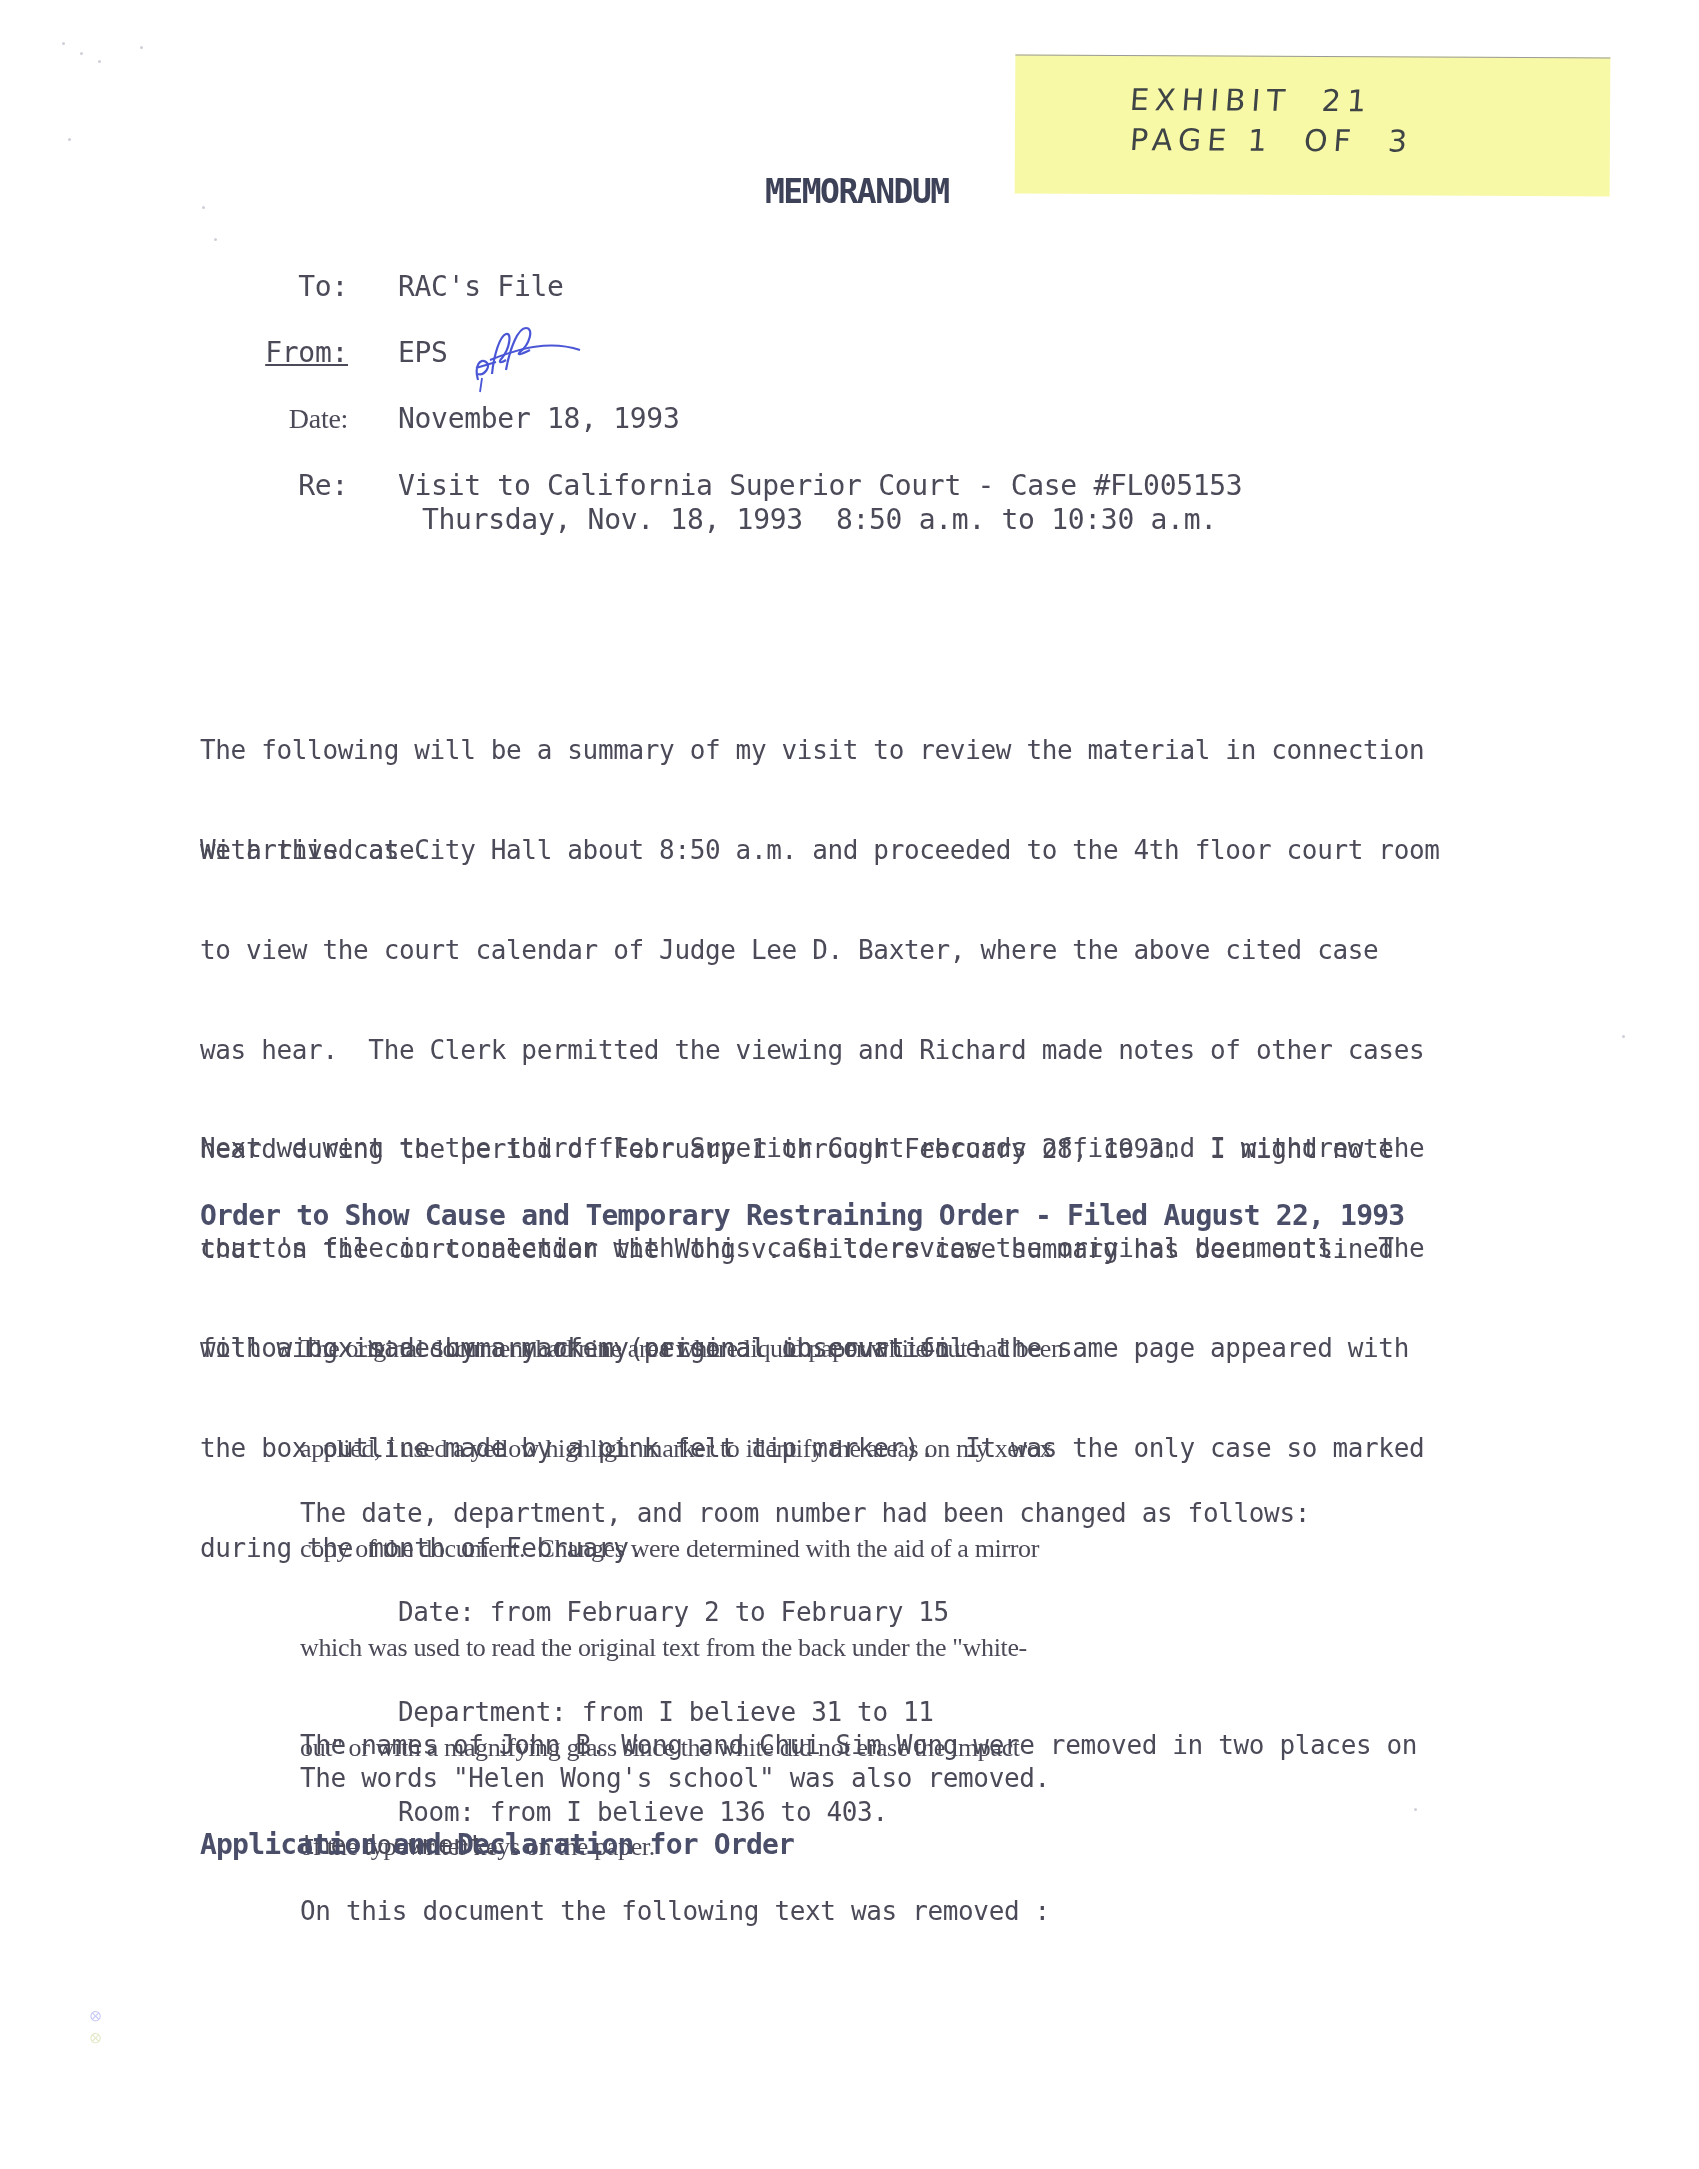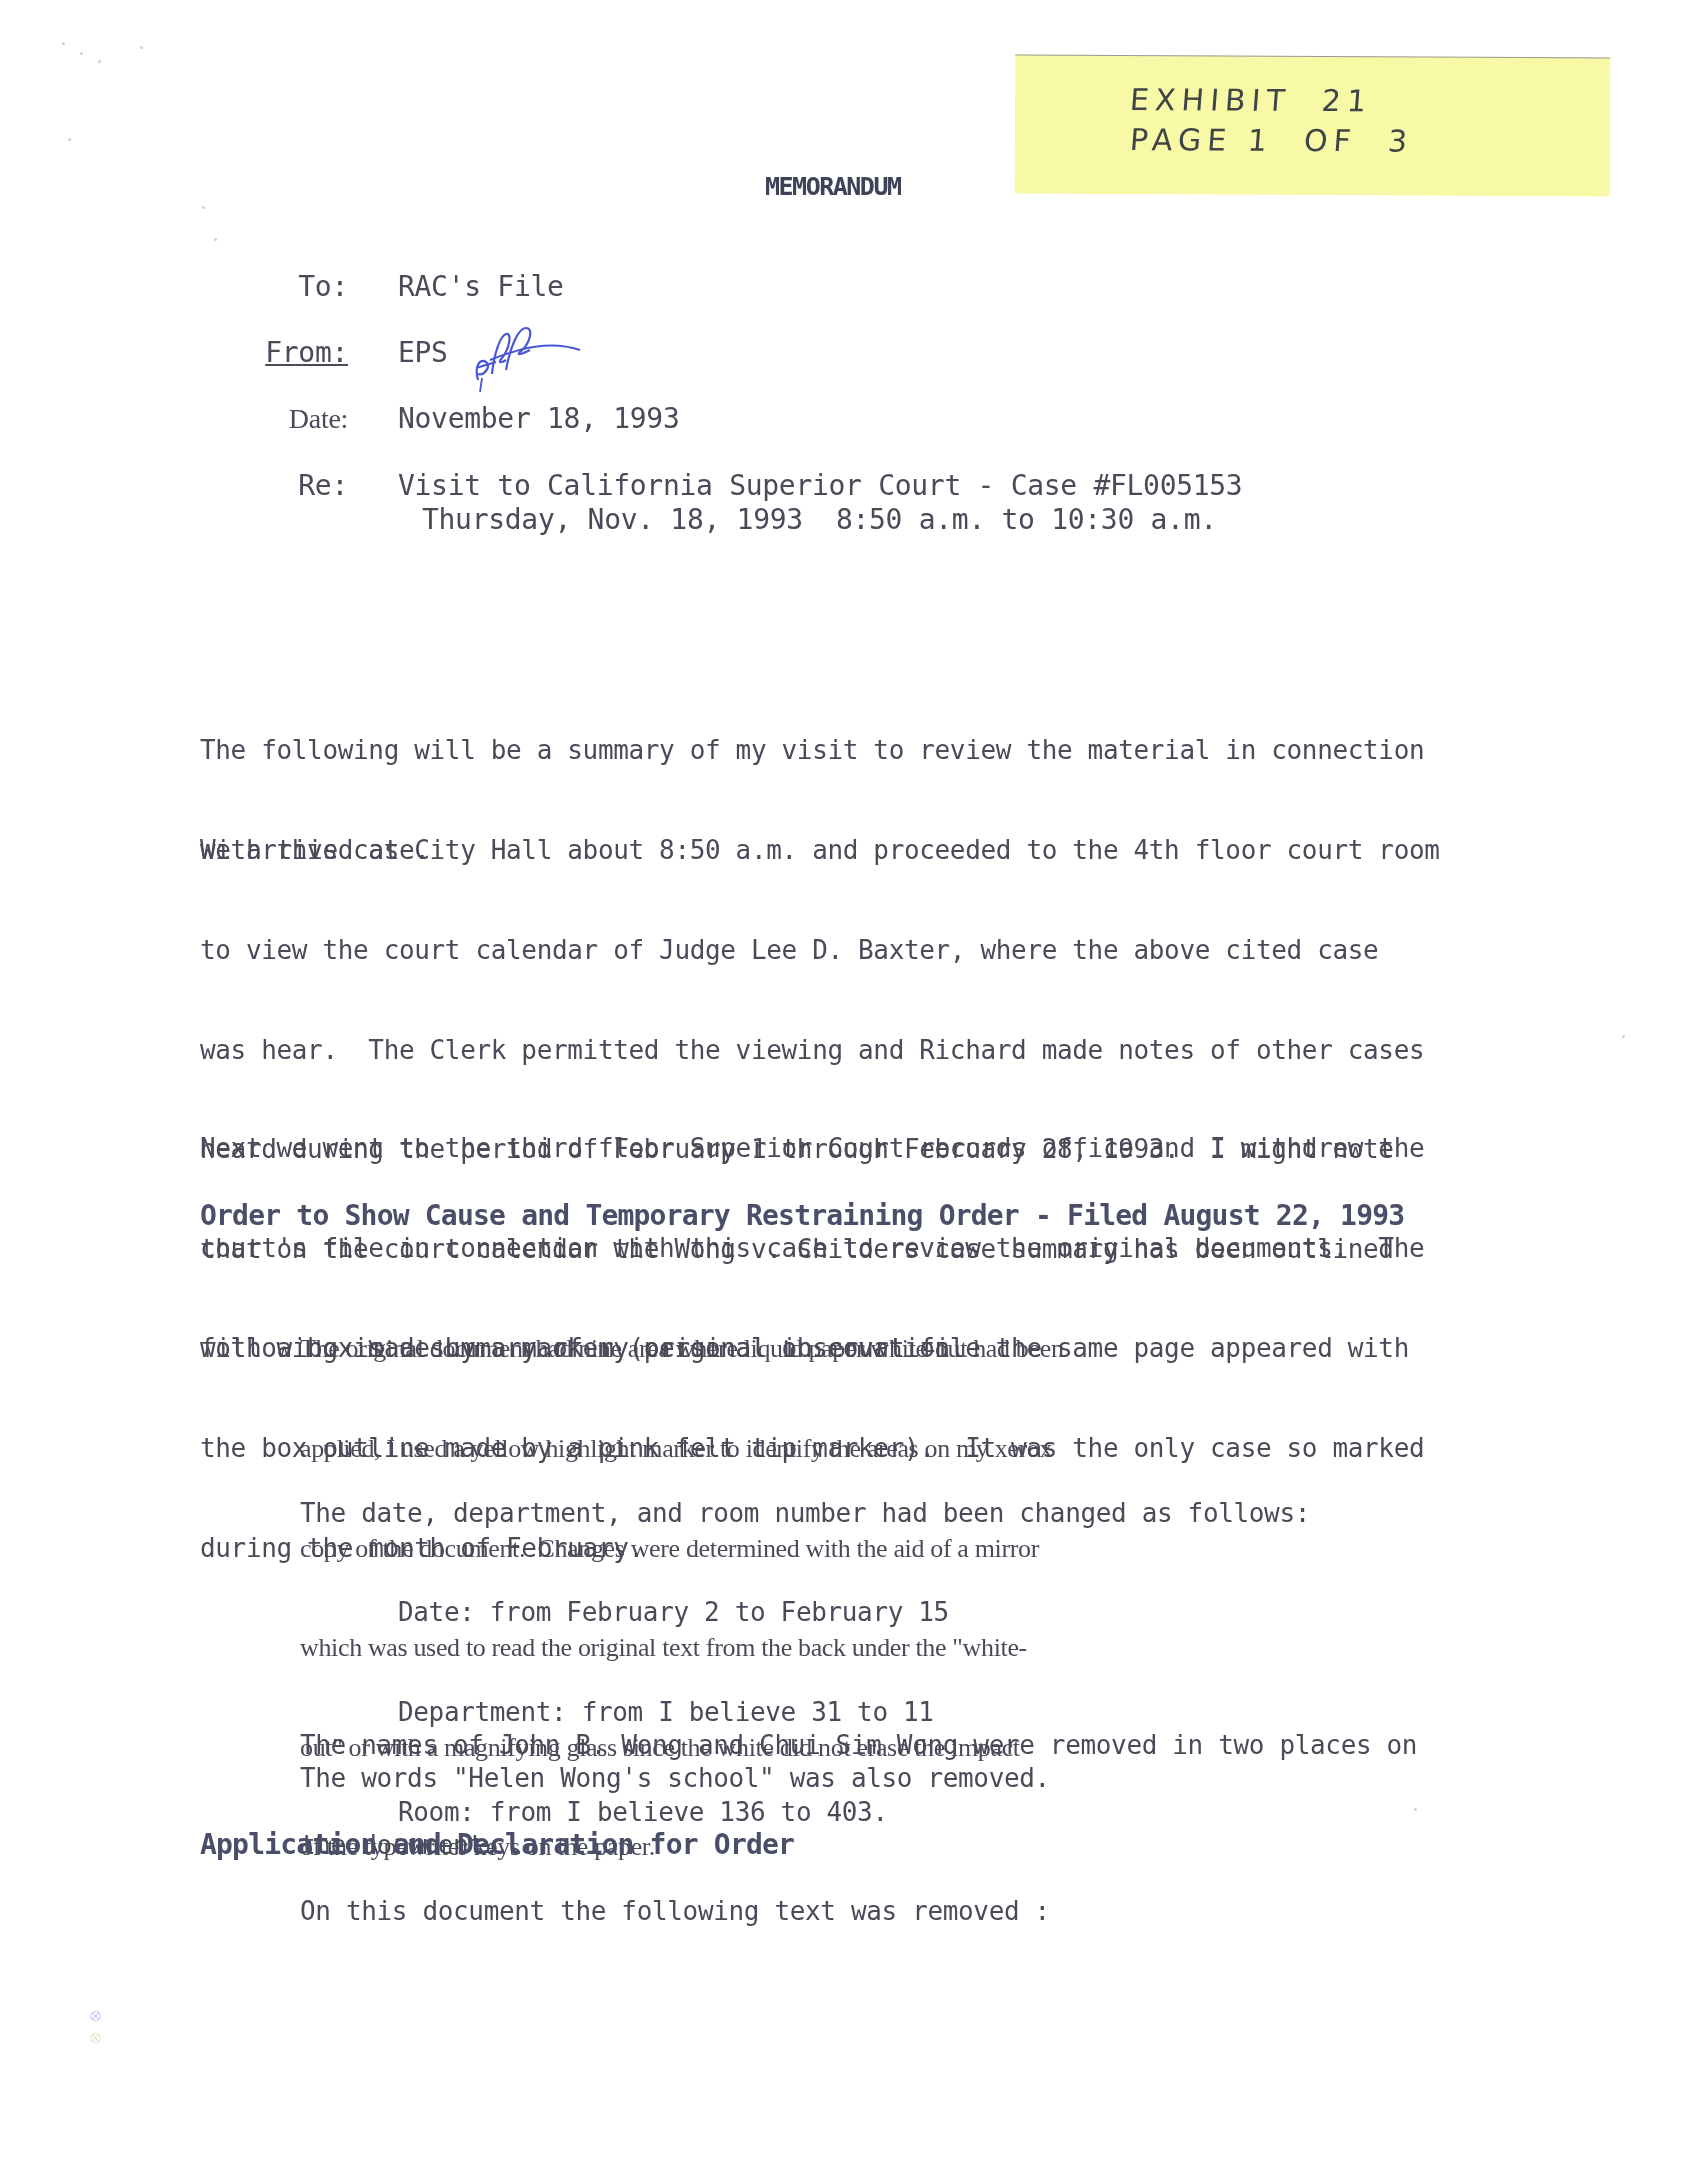--- a/index.html
+++ b/index.html
@@ -43,21 +43,21 @@
     }
     .sticky .line1 { left: 115px; top: 26px; }
     .sticky .line2 { left: 115px; top: 66px; }
 
     .memo-title {
       position: absolute;
       left: 765px;
       top: 172px;
       font-family: "DejaVu Sans Mono", monospace;
       font-weight: bold;
-      font-size: 25px;
+      font-size: 33px;
       color: #3e4258;
       letter-spacing: -1.5px;
     }
 
     .hdr {
       position: absolute;
       font-size: 28px;
       line-height: 34px;
       white-space: pre;
       letter-spacing: -0.3px;

